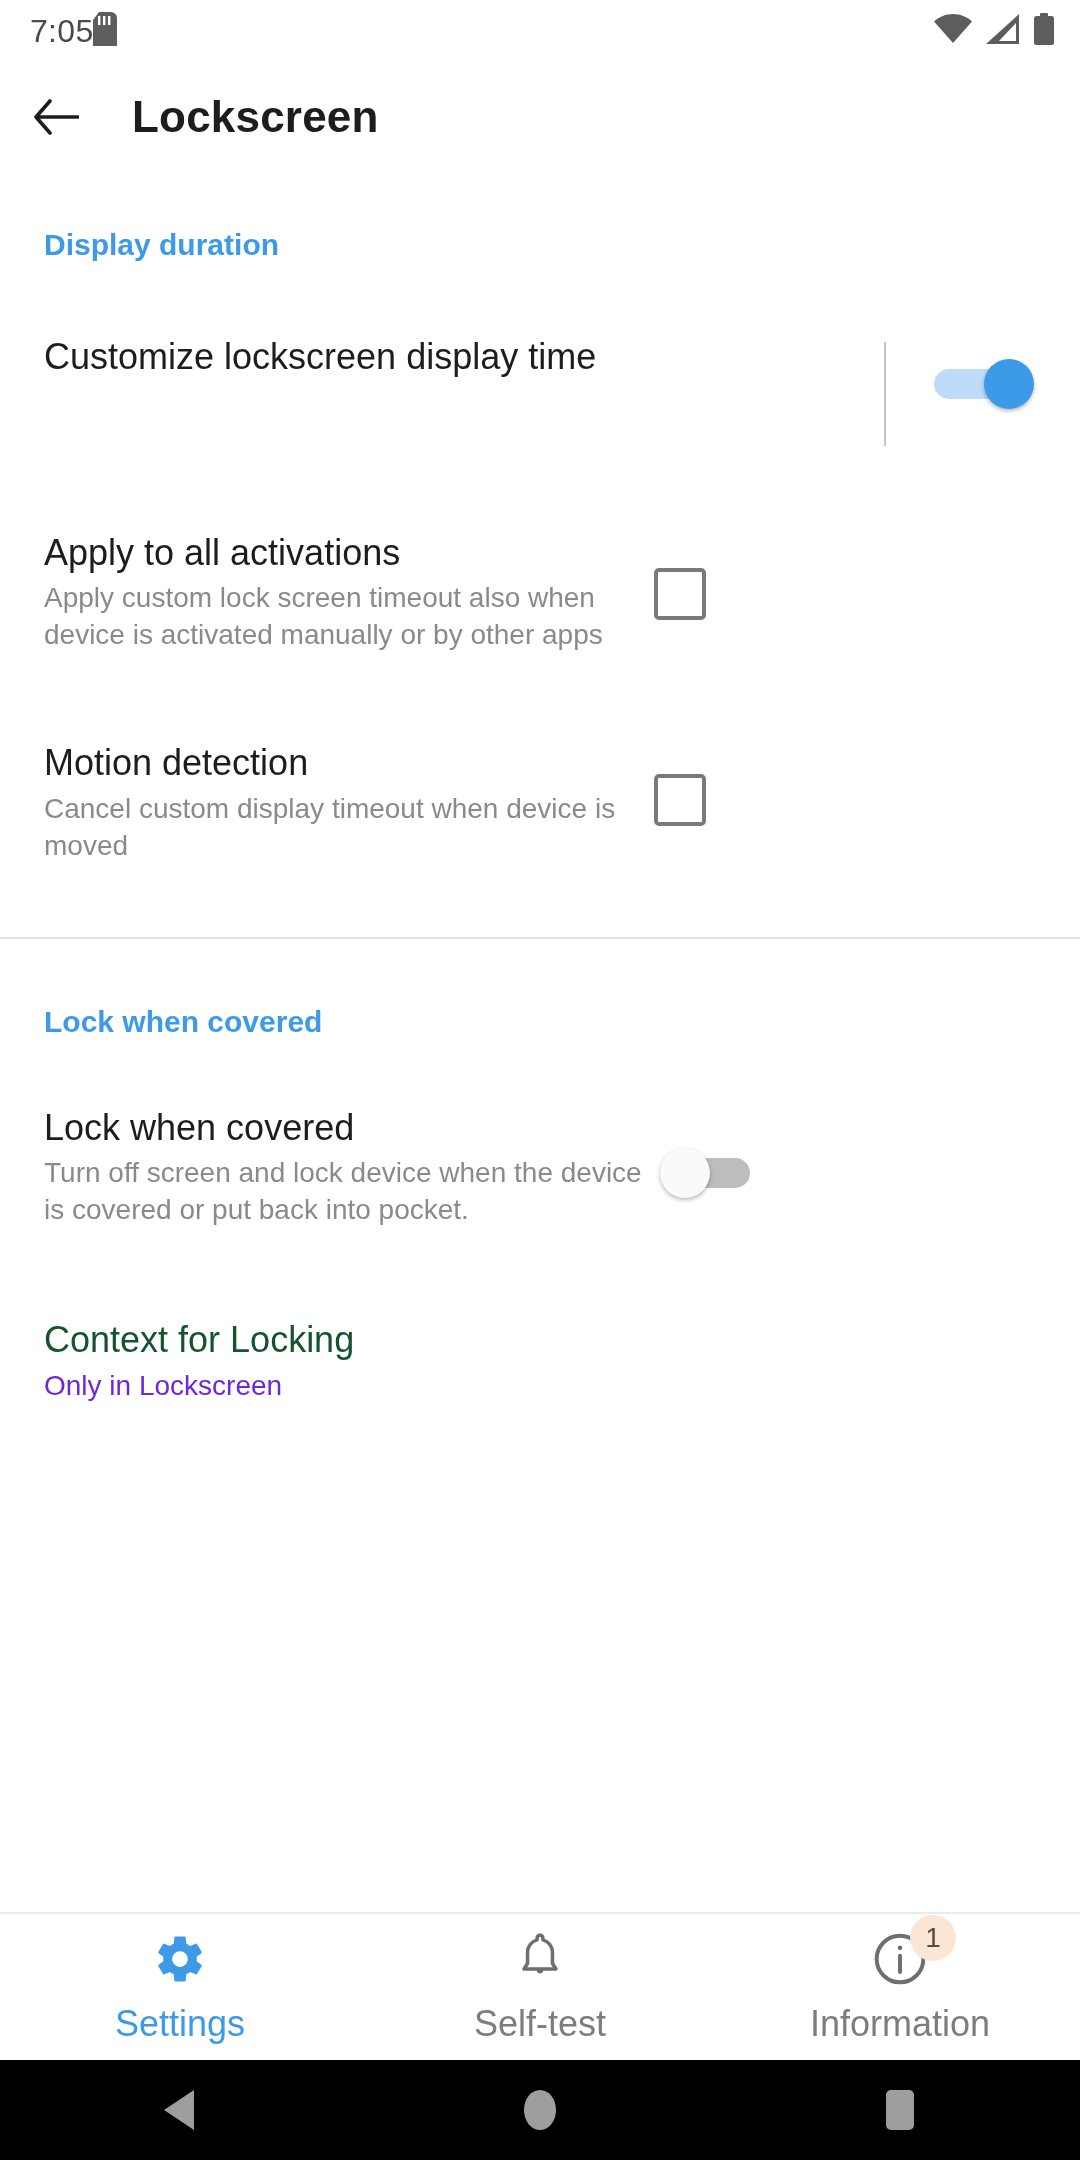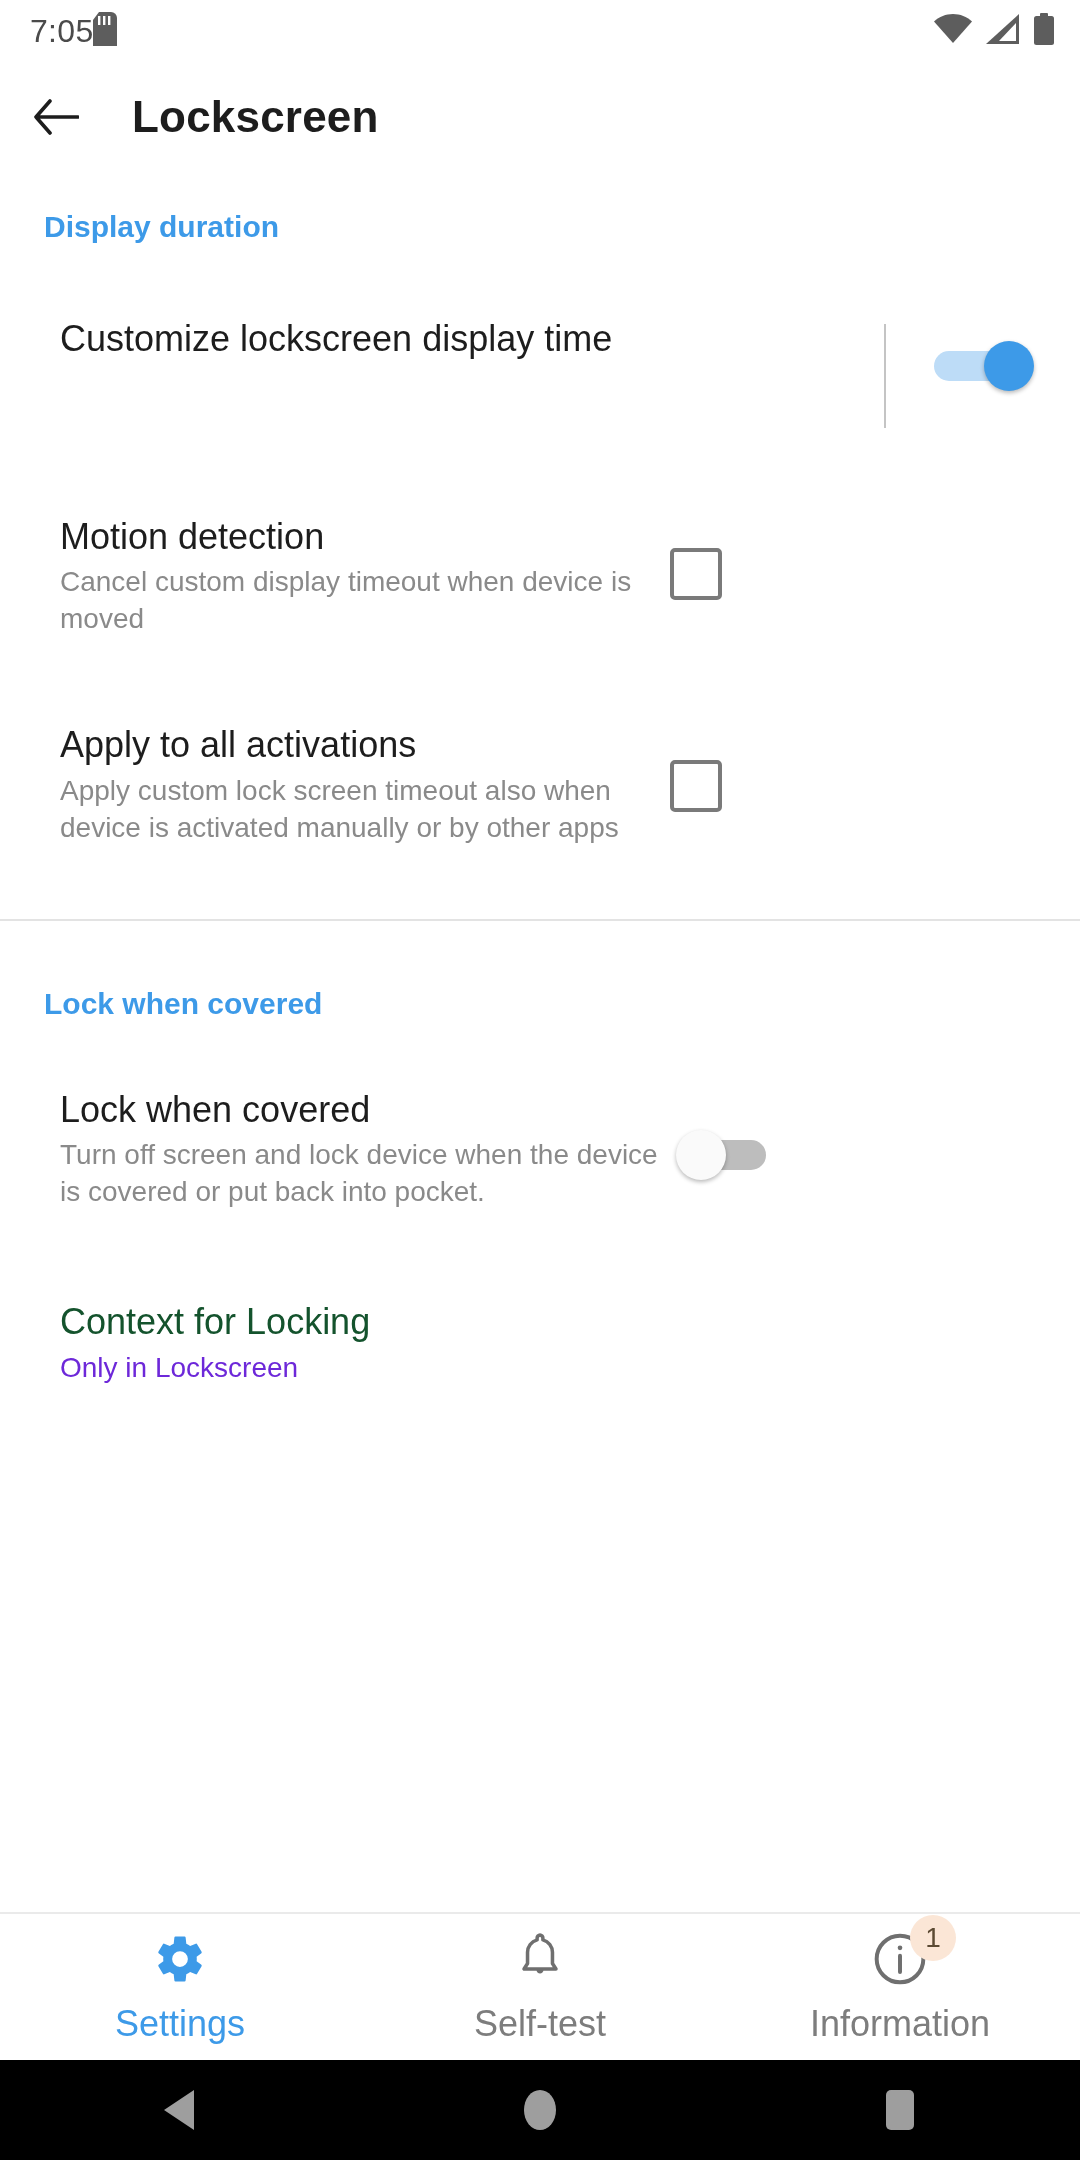--- a/index.html
+++ b/index.html
@@ -25,21 +25,21 @@
   .appbar { height:110px; flex:0 0 110px; display:flex; align-items:center; padding-left:28px; gap:48px; }
   .back-btn { width:56px; height:56px; display:flex; align-items:center; justify-content:center; }
   .appbar-title { font-size:44px; color:#1d1d1d; font-weight:bold; letter-spacing:.2px; }
 
   
   .content { flex:1 1 auto; position:relative; }
   .section-header {
     color:#3d9ae8; font-size:30px; font-weight:bold;
     padding:0 0 0 44px;
   }
-  .row { display:flex; align-items:flex-start; padding:0 50px 0 44px;margin-left:16px; }
+  .row { display:flex; align-items:flex-start; padding:0 50px 0 44px; }
   .row-text { flex:1 1 auto; padding-right:18px; }
   .row-title { font-size:36px; color:#1d1d1d; line-height:1.18; }
   .row-sub { font-size:28px; color:#8a8a8a; line-height:1.32; margin-top:6px; }
   .row-ctrl { flex:0 0 auto; display:flex; align-items:center; }
 
   .disabled .row-title { color:#14532d; }
   .disabled .row-sub { color:#6d28d9; }
 
   .divider-v { width:2px; background:#c4c4c4; align-self:stretch; margin-right:48px; }
 
@@ -122,51 +122,51 @@
       <svg width="46" height="36" viewBox="0 0 46 36">
         <path d="M17 2 3 18l14 16M3 18h42" stroke="#1d1d1d" stroke-width="3.6" fill="none" stroke-linecap="round" stroke-linejoin="round"></path>
       </svg>
     </div>
     <div class="appbar-title">Lockscreen</div>
   </div>
 
   <div class="content">
 
     <div>
-      <div class="section-header" style="margin-top:38px;">Display duration</div>
+      <div class="section-header" style="margin-top:56px;">Display duration</div>
 
       <div class="row" style="margin-top:74px;">
         <div class="row-text">
           <div class="row-title">Customize lockscreen display time</div>
         </div>
         <div class="divider-v" style="height:104px;margin-top:6px;"></div>
         <div class="row-ctrl" style="padding-top:26px;">
           <div class="switch on">
             <span class="track"></span>
             <span class="thumb"></span>
           </div>
         </div>
       </div>
 
+      <div class="row" style="margin-top:86px;">
+        <div class="row-text" style="max-width:610px;">
+          <div class="row-title">Apply to all activations</div>
+          <div class="row-sub">Apply custom lock screen timeout also when device is activated manually or by other apps</div>
+        </div>
+        <div class="row-ctrl" style="padding-top:36px;margin-right:24px;">
+          <div class="checkbox"></div>
+        </div>
+      </div>
+
       <div class="row" style="margin-top:88px;">
         <div class="row-text" style="max-width:610px;">
           <div class="row-title">Motion detection</div>
           <div class="row-sub">Cancel custom display timeout when device is moved</div>
         </div>
         <div class="row-ctrl" style="padding-top:32px;margin-right:24px;">
-          <div class="checkbox"></div>
-        </div>
-      </div>
-
-      <div class="row" style="margin-top:86px;">
-        <div class="row-text" style="max-width:610px;">
-          <div class="row-title">Apply to all activations</div>
-          <div class="row-sub">Apply custom lock screen timeout also when device is activated manually or by other apps</div>
-        </div>
-        <div class="row-ctrl" style="padding-top:36px;margin-right:24px;">
           <div class="checkbox"></div>
         </div>
       </div>
     </div>
 
     <div class="section-split" style="margin-top:72px;"></div>
 
     <div>
       <div class="section-header" style="margin-top:66px;">Lock when covered</div>
 

